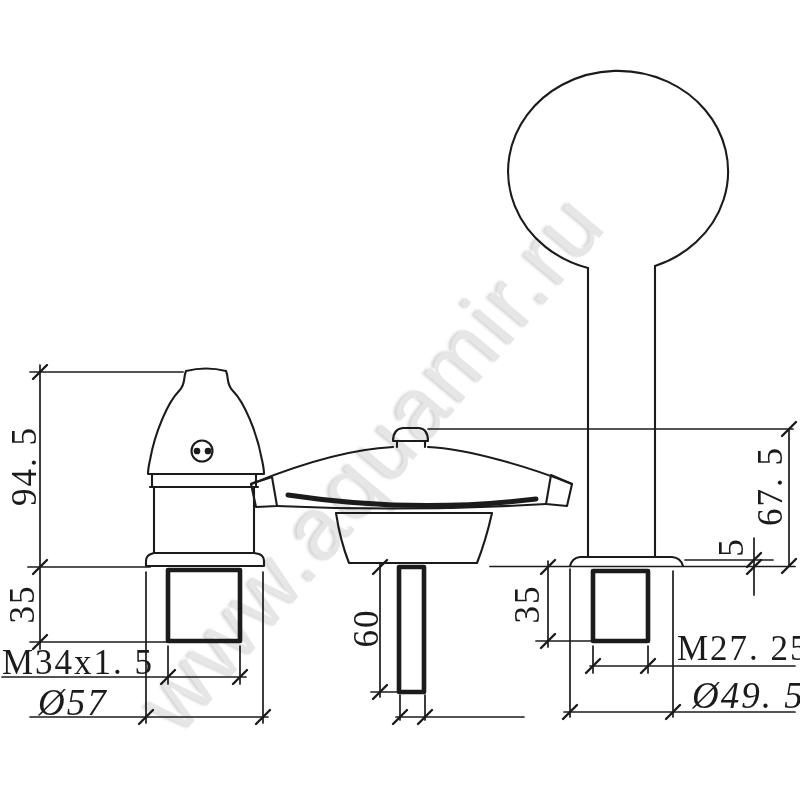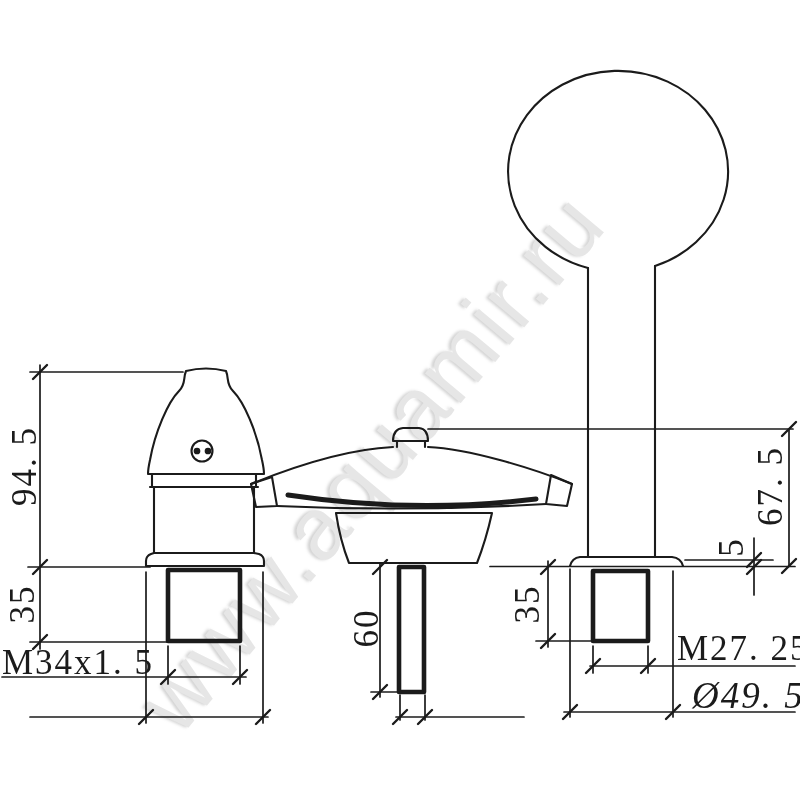--- a/index.html
+++ b/index.html
@@ -144,20 +144,21 @@
       <line x1="782" y1="573" x2="796" y2="559"></line>
     </g>
   </svg>
 
   <div class="dim-label rot" style="left:24px;top:466px;">94. 5</div>
 
   <div class="dim-label rot" style="left:22px;top:604px;">35</div>
 
   <div class="dim-label" style="left:2px;top:645px;text-align:right;">M34x1. 5</div>
 
+  <div class="dim-label dia" style="left:38px;top:684px;">Ø57</div>
 
 
   <div class="dim-label rot" style="left:366px;top:628px;">60</div>
 
 
   <div class="dim-label rot" style="left:527px;top:604px;">35</div>
 
   <div class="dim-label rot" style="left:770px;top:486px;">67. 5</div>
 
   <div class="dim-label rot" style="left:731px;top:547px;">5</div>

